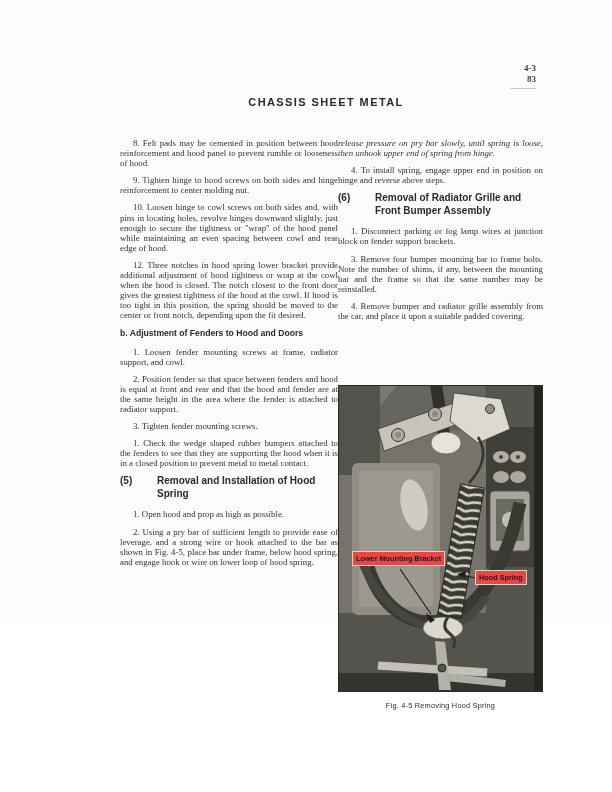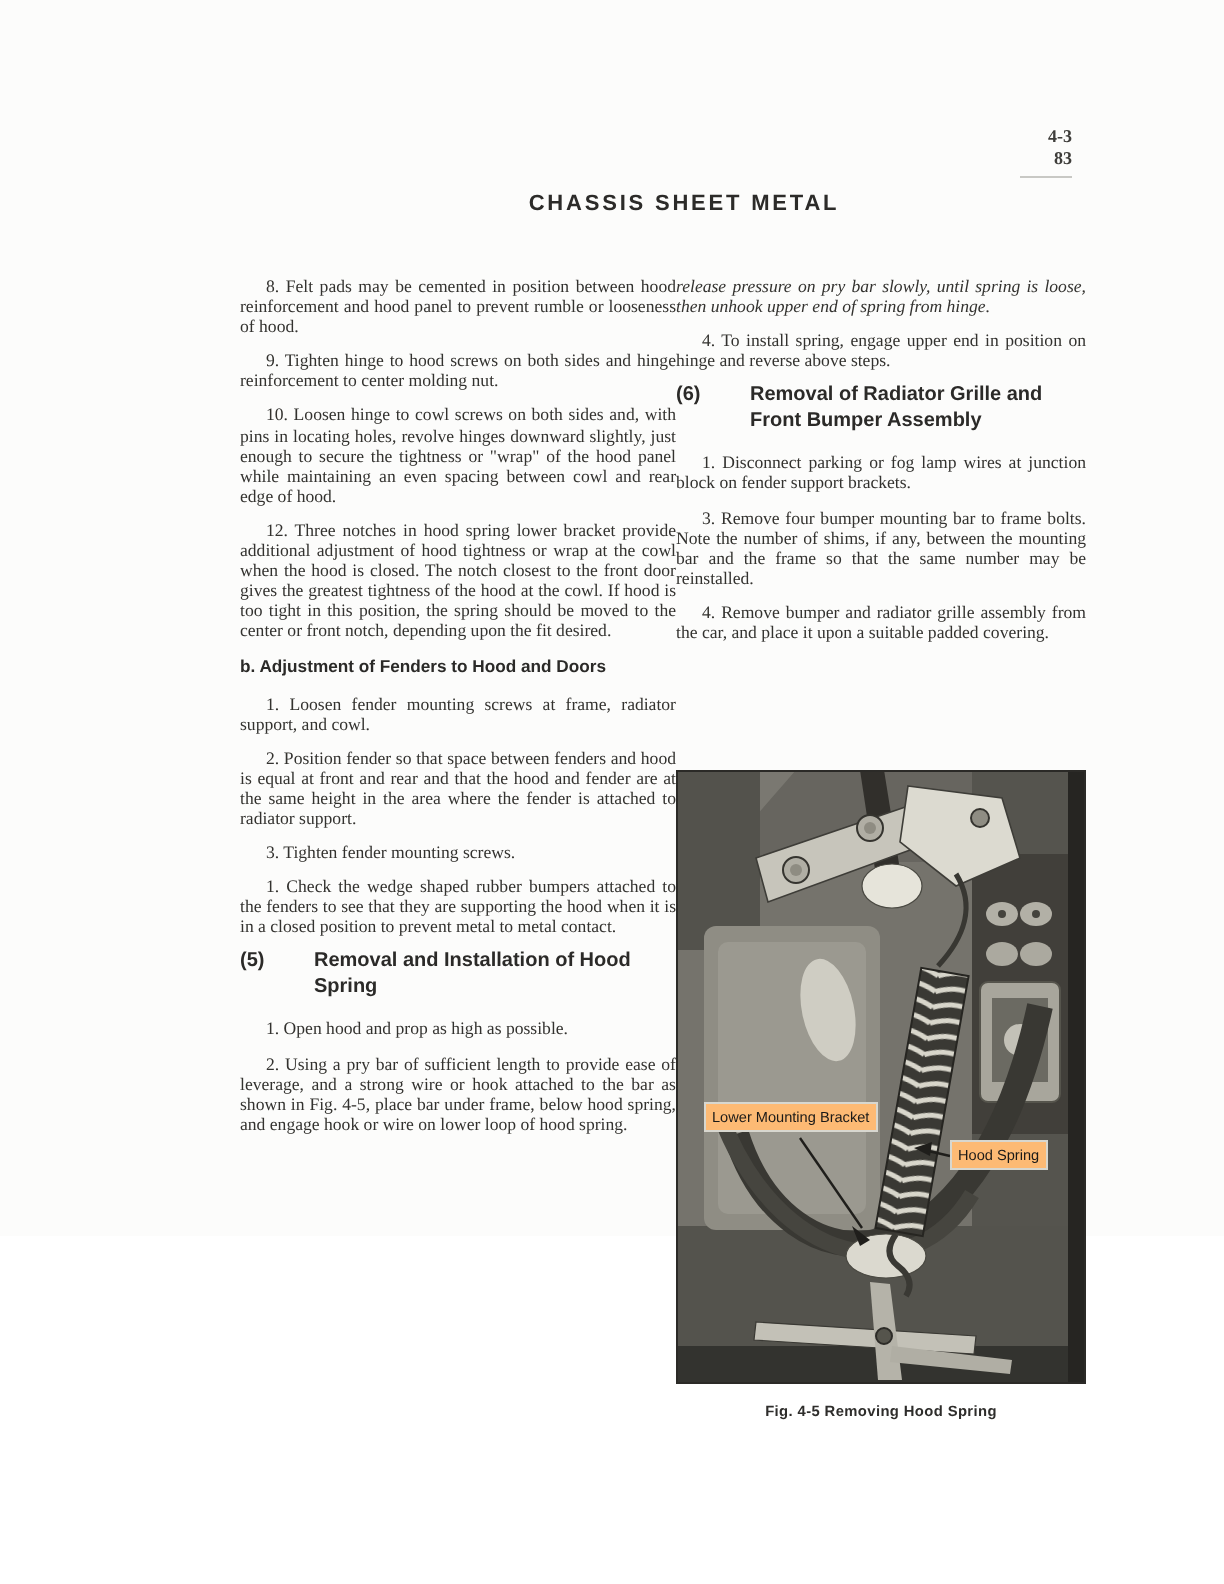--- a/index.html
+++ b/index.html
@@ -5,21 +5,21 @@
   html,body{margin:0;padding:0;background:#ffffff;}
   body{width:612px;height:792px;overflow:hidden;}
   .page{position:relative;width:612px;height:618px;background:#fcfcfb;
         font-family:"Liberation Serif",serif;color:#33322f;}
 
   
   .folio{position:absolute;top:63px;right:76px;text-align:right;
          font-size:9px;line-height:11px;font-weight:bold;color:#3e3d3a;}
   .folio-rule{width:26px;height:1px;background:#c8c8c4;margin:3px 0 0 auto;}
 
-  .page-title{position:absolute;top:96px;left:132px;width:420px;text-align:center;
+  .page-title{position:absolute;top:96px;left:116px;width:420px;text-align:center;
          font-family:"Liberation Sans",sans-serif;font-weight:bold;font-size:11px;
          letter-spacing:1.4px;color:#2c2b29;}
 
   
   .col{position:absolute;top:138px;font-size:8.8px;line-height:10.1px;text-align:justify;}
   .col-left{left:120px;width:218px;}
   .col-right{left:338px;width:205px;}
 
   .block{margin:0 0 7px 0;}
   .para{text-indent:13px;}
@@ -29,27 +29,27 @@
                line-height:11px;text-align:left;margin:4px 0 8px 0;color:#2b2a28;}
   .heading-section{display:flex;font-family:"Liberation Sans",sans-serif;font-weight:bold;
                font-size:10px;line-height:12.5px;text-align:left;margin:5px 0 9px 0;color:#2b2a28;}
   .heading-section .num{flex:none;width:37px;}
   .heading-section .txt{max-width:163px;}
 
   
   .figure{position:absolute;top:247px;left:0;width:205px;}
   .photo{position:relative;width:205px;height:307px;background:#75736c;}
   .photo svg{position:absolute;left:0;top:0;}
-  .photo-label{position:absolute;background:#fdba74;color:#1b1a18;
-               font-family:"Liberation Sans",sans-serif;font-weight:normal;font-size:7.3px;
+  .photo-label{position:absolute;background:#ef4444;color:#1b1a18;
+               font-family:"Liberation Sans",sans-serif;font-weight:bold;font-size:7.3px;
                line-height:9px;padding:2px 3px;white-space:nowrap;box-shadow:0 0 0 1px #d8d7cf;}
   .label-bracket{left:15px;top:167px;}
   .label-spring{left:138px;top:186px;}
   .caption{margin-top:9px;text-align:center;font-family:"Liberation Sans",sans-serif;
-           font-weight:bold;font-size:7.4px;color:#2e2d2b;letter-spacing:.2px;}
+           font-weight:normal;font-size:7.4px;color:#2e2d2b;letter-spacing:.2px;}
 </style>
 </head>
 <body>
 
 <div class="page">
 
   <div class="folio">
     <div>4-3</div>
     <div>83</div>
     <div class="folio-rule"></div>

